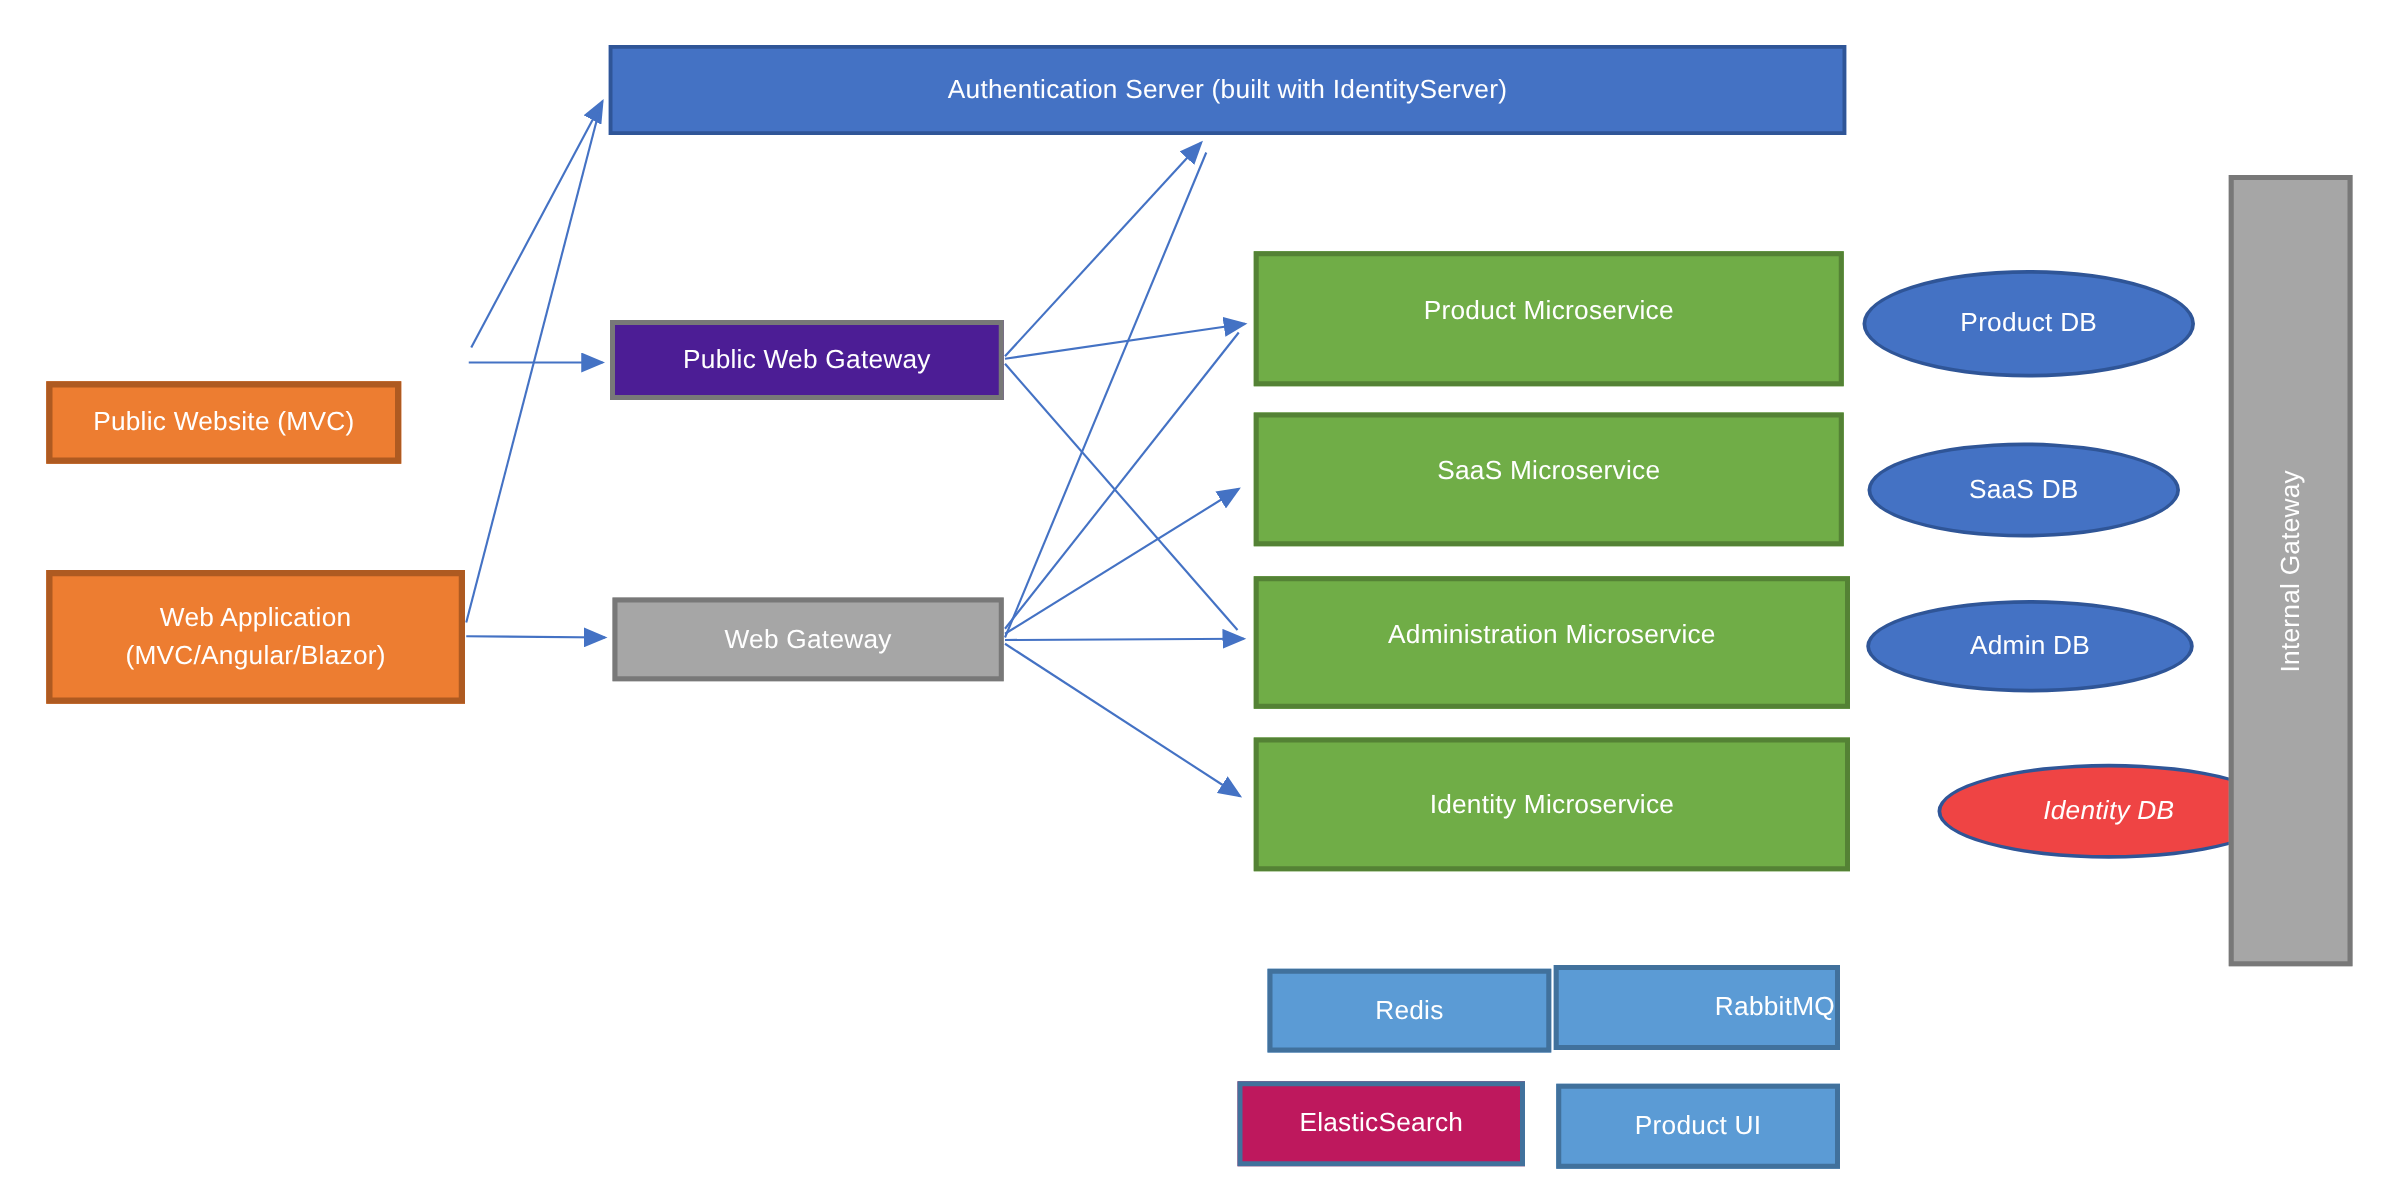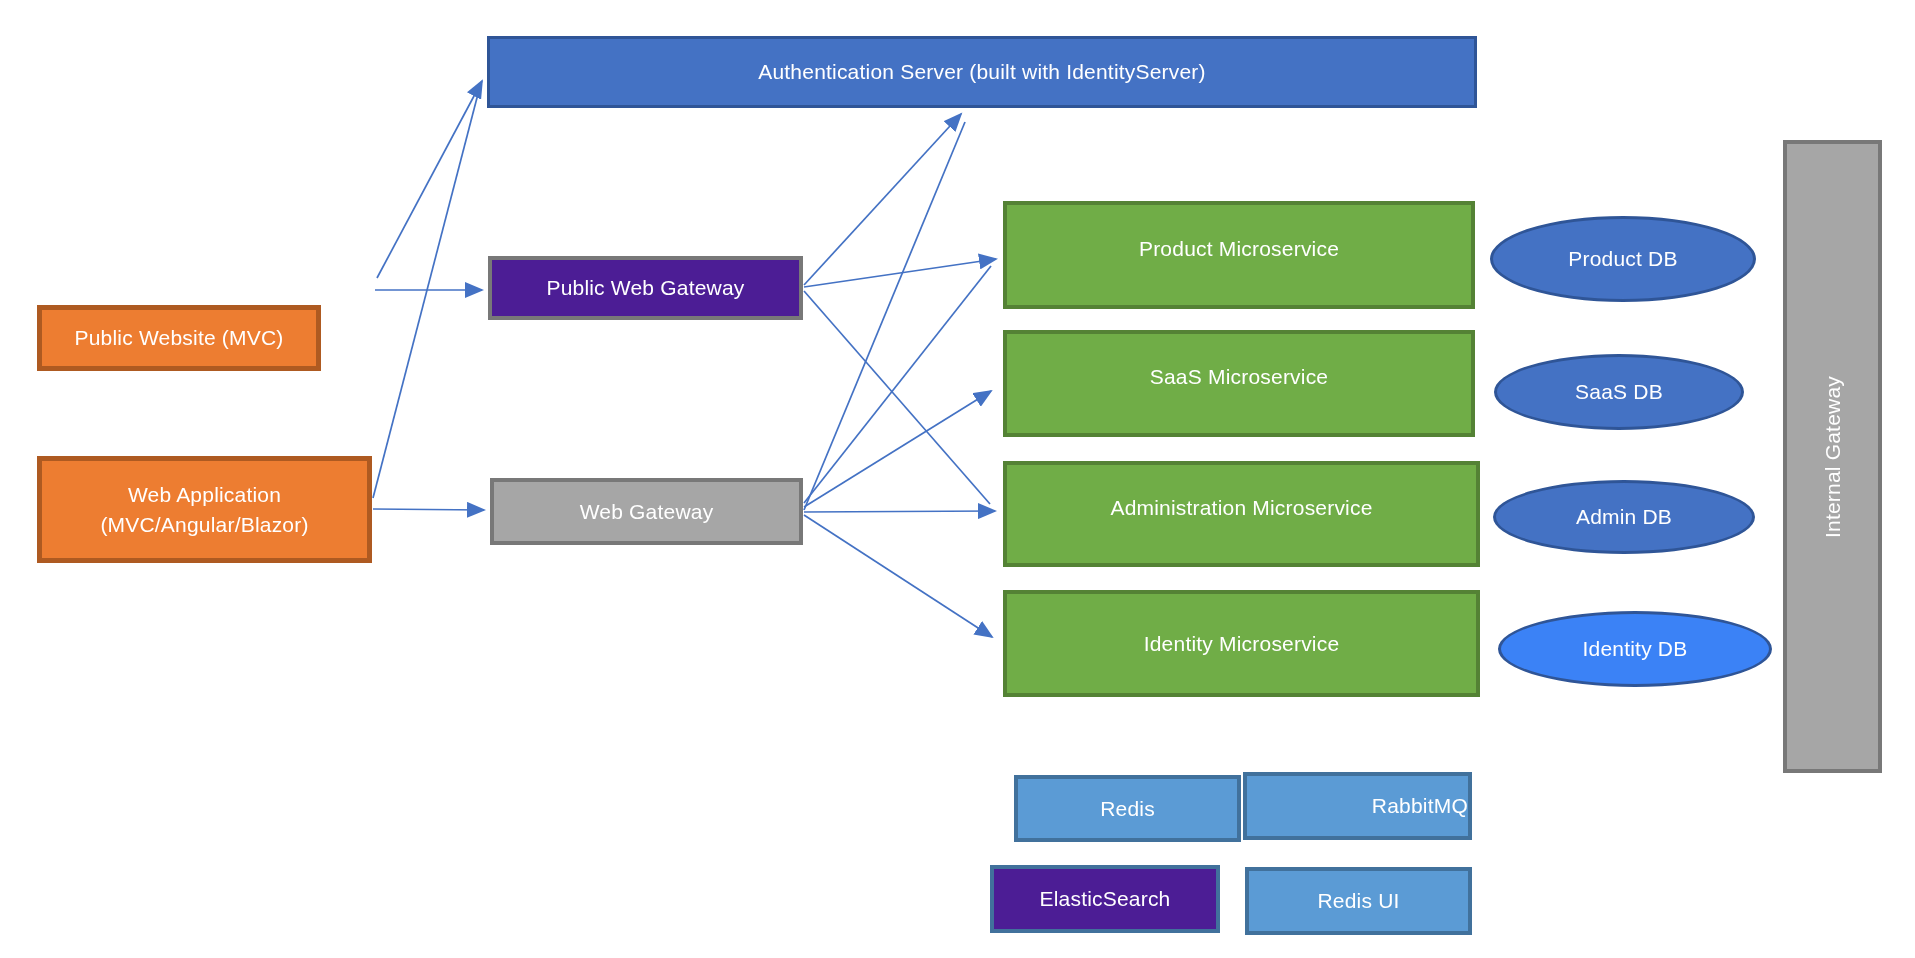--- a/index.html
+++ b/index.html
@@ -91,32 +91,32 @@
       </div>
       <div class="node n-db" style="left: 1490px; top: 216px; width: 266px; height: 86px; background: rgb(68, 114, 196); border-color: rgb(47, 85, 151); color: rgb(255, 255, 255);">
         <span class="lbl">Product DB</span>
       </div>
       <div class="node n-db" style="left: 1494px; top: 354px; width: 250px; height: 76px; background: rgb(68, 114, 196); border-color: rgb(47, 85, 151); color: rgb(255, 255, 255);">
         <span class="lbl">SaaS DB</span>
       </div>
       <div class="node n-db" style="left: 1493px; top: 480px; width: 262px; height: 74px; background: rgb(68, 114, 196); border-color: rgb(47, 85, 151); color: rgb(255, 255, 255);">
         <span class="lbl">Admin DB</span>
       </div>
-      <div class="node n-db" style="left: 1498px; top: 611px; width: 274px; height: 76px; background: #3b82f6; border-color: rgb(47, 85, 151); color: rgb(255, 255, 255);">
+      <div class="node n-db" style="left: 1550px; top: 611px; width: 274px; height: 76px; background: #ef4444; border-color: rgb(47, 85, 151); color: rgb(255, 255, 255); font-style: italic;">
         <span class="lbl">Identity DB</span>
       </div>
       <div class="node n-igw" style="left: 1783px; top: 140px; width: 99px; height: 633px; background: rgb(166, 166, 166); border-color: rgb(120, 120, 120); color: rgb(255, 255, 255);">
         <span class="lbl">Internal Gateway</span>
       </div>
       <div class="node n-infra" style="left: 990px; top: 775px; width: 227px; height: 67px; background: rgb(91, 155, 213); border-color: rgb(65, 113, 156); color: rgb(255, 255, 255); margin-left: 24px;">
         <span class="lbl">Redis</span>
       </div>
       <div class="node n-infra" style="left: 1243px; top: 772px; width: 229px; height: 68px; background: rgb(91, 155, 213); border-color: rgb(65, 113, 156); color: rgb(255, 255, 255); align-items: flex-end;">
         <span class="lbl">RabbitMQ</span>
       </div>
-      <div class="node n-infra" style="left: 990px; top: 865px; width: 230px; height: 68px; background: #4c1d95; border-color: rgb(65, 113, 156); color: rgb(255, 255, 255);">
+      <div class="node n-infra" style="left: 990px; top: 865px; width: 230px; height: 68px; background: #be185d; border-color: rgb(65, 113, 156); color: rgb(255, 255, 255);">
         <span class="lbl">ElasticSearch</span>
       </div>
       <div class="node n-infra" style="left: 1245px; top: 867px; width: 227px; height: 68px; background: rgb(91, 155, 213); border-color: rgb(65, 113, 156); color: rgb(255, 255, 255);">
-        <span class="lbl">Redis UI</span>
+        <span class="lbl">Product UI</span>
       </div>
     </div>
 </div>
 
 </body></html>

